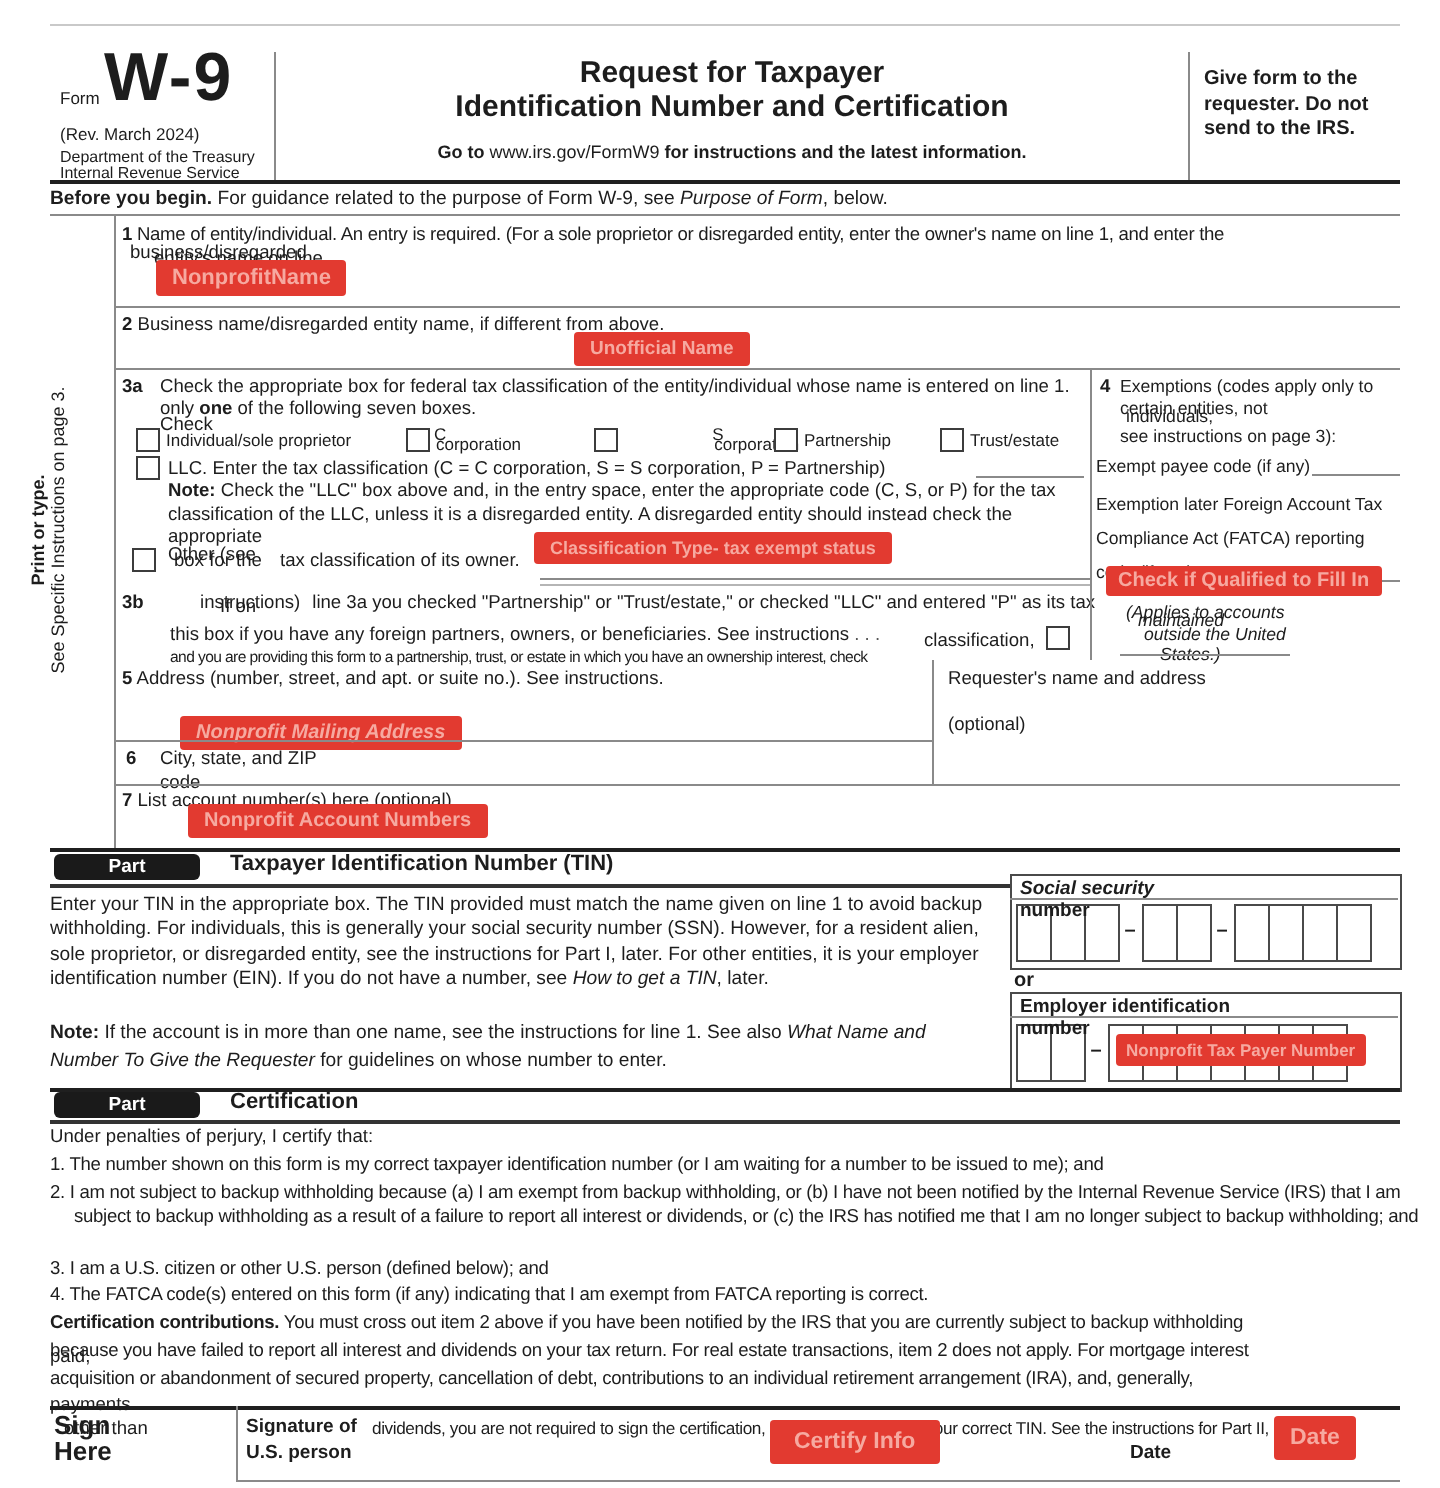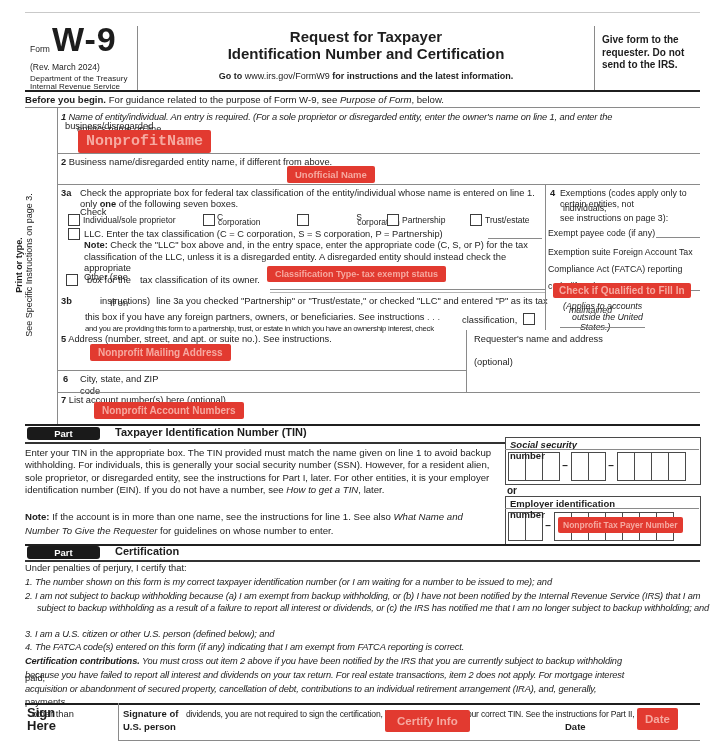--- a/index.html
+++ b/index.html
@@ -17,21 +17,21 @@
   .ann{position:absolute;background:#e23a30;color:#f6a9a0;font-weight:bold;border-radius:2px;
        padding:3px 8px;font-size:10px;white-space:nowrap;}
   .partbox{position:absolute;background:#1a1a1a;color:#fff;font-weight:bold;font-size:9.5px;
            width:73px;height:13px;line-height:13px;text-align:center;border-radius:3px;}
   .cellrow{position:absolute;display:flex;align-items:flex-start;}
   .cell{width:16px;height:27px;border:1px solid #4a4a4a;background:#fff;margin-right:-1px;}
   .dash{width:12px;text-align:center;font-size:10px;font-weight:bold;line-height:27px;}
   .tinbox{position:absolute;border:1px solid #4a4a4a;background:#fff;}
   .stack{position:relative;display:inline-block;}
   .stack-top{position:absolute;left:-1px;top:-5px;}
-  .sq{letter-spacing:-0.15px;font-style:italic;}
+  .sq{letter-spacing:-0.15px;}
 </style>
 </head>
 <body>
 
 <div class="sheet">
 
   
   <div class="hl" style="left:25px;top:12px;width:675px;background:#c9c9c9;"></div>
 
   
@@ -70,21 +70,21 @@
 
   
   <div class="abs nw sq" style="left:61px;top:112px;">
     <span class="b">1</span>
     <span>Name of entity/individual. An entry is required. (For a sole proprietor or disregarded entity, enter the owner's name on line 1, and enter the</span>
   </div>
   <div class="abs" style="left:65px;top:121px;width:200px;height:12px;">
     <span class="abs" style="left:0;top:0;">business/disregarded</span>
     <span class="abs" style="left:12px;top:3px;">entity's name on line</span>
   </div>
-  <div class="ann" style="left:78px;top:130px;font-size:15px;font-family:Liberation Mono, monospace;">NonprofitName</div>
+  <div class="ann" style="left:78px;top:130px;font-size:11px;">NonprofitName</div>
   <div class="hl" style="left:57px;top:153px;width:643px;"></div>
 
   
   <div class="abs nw" style="left:61px;top:157px;">
     <span class="b">2</span>
     <span>Business name/disregarded entity name, if different from above.</span>
   </div>
   <div class="ann" style="left:287px;top:166px;font-size:9.5px;padding:3px 8px;">Unofficial Name</div>
   <div class="hl" style="left:57px;top:184px;width:643px;"></div>
 
@@ -161,40 +161,40 @@
   <div class="abs nw" style="left:560px;top:188px;font-size:8.8px;">Exemptions (codes apply only to</div>
   <div class="abs" style="left:560px;top:199px;width:130px;height:13px;font-size:8.8px;">
     <span class="abs nw" style="left:0;top:0;">certain entities, not</span>
     <span class="abs nw" style="left:3px;top:4px;">individuals;</span>
   </div>
   <div class="abs nw" style="left:560px;top:213px;font-size:8.8px;">see instructions on page 3):</div>
 
   <div class="abs nw" style="left:548px;top:228px;font-size:8.8px;">Exempt payee code (if any)</div>
   <div class="hl" style="left:656px;top:237px;width:44px;"></div>
 
-  <div class="abs nw" style="left:548px;top:247px;font-size:8.8px;">Exemption suite Foreign Account Tax</div>
+  <div class="abs nw" style="left:548px;top:247px;font-size:8.8px;">Exemption later Foreign Account Tax</div>
   <div class="abs nw" style="left:548px;top:264px;font-size:8.8px;text-align:right;">Compliance Act (FATCA) reporting</div>
   <div class="abs nw" style="left:548px;top:281px;font-size:8.8px;">code (if any)</div>
   <div class="hl" style="left:600px;top:290px;width:100px;"></div>
   <div class="ann" style="left:553px;top:283px;font-size:10px;padding:2px 6px;">Check if Qualified to Fill In</div>
 
   <div class="abs it" style="left:563px;top:301px;width:130px;height:12px;font-size:8.8px;">
     <span class="abs nw" style="left:0;top:0;">(Applies to accounts</span>
     <span class="abs nw" style="left:6px;top:4px;">maintained</span>
   </div>
   <div class="abs nw it" style="left:572px;top:312px;font-size:8.8px;">outside the United</div>
   <div class="abs nw it" style="left:580px;top:322px;font-size:8.8px;">States.)</div>
   <div class="hl" style="left:560px;top:327px;width:85px;"></div>
 
   
   <div class="abs nw" style="left:61px;top:334px;">
     <span class="b">5</span>
     <span>Address (number, street, and apt. or suite no.). See instructions.</span>
   </div>
-  <div class="ann" style="left:90px;top:344px;font-size:10px;">Nonprofit  Mailing Address</div>
+  <div class="ann" style="left:90px;top:358px;font-size:10px;font-style:italic;">Nonprofit  Mailing Address</div>
   <div class="hl" style="left:57px;top:370px;width:409px;"></div>
 
   <div class="vl" style="left:466px;top:330px;height:62px;"></div>
   <div class="abs nw" style="left:474px;top:334px;">Requester's name and address</div>
   <div class="abs nw" style="left:474px;top:357px;">(optional)</div>
 
   
   <div class="abs b" style="left:63px;top:374px;">6</div>
   <div class="abs nw" style="left:80px;top:374px;">City, state, and ZIP</div>
   <div class="abs nw" style="left:80px;top:386px;">code</div>

